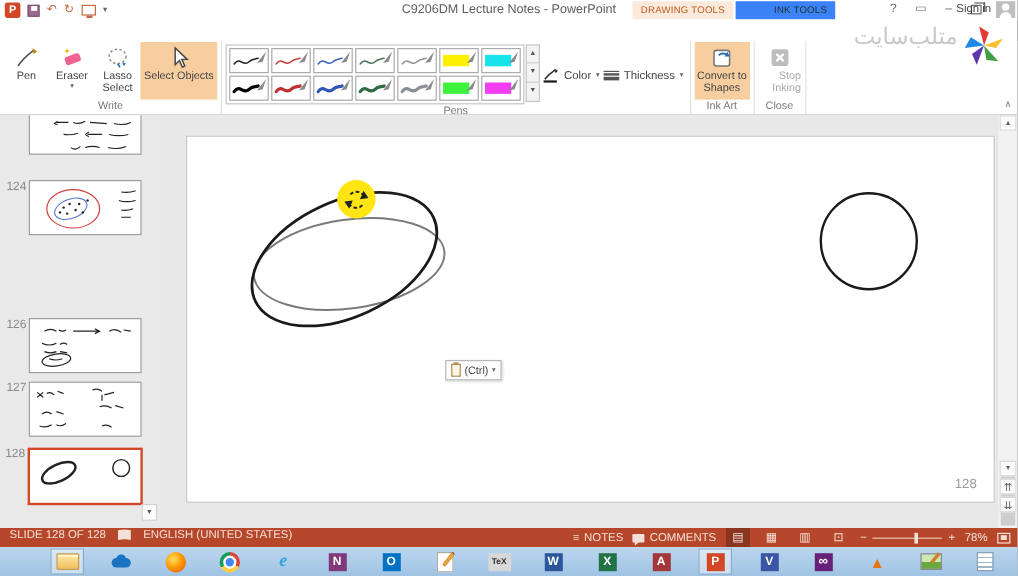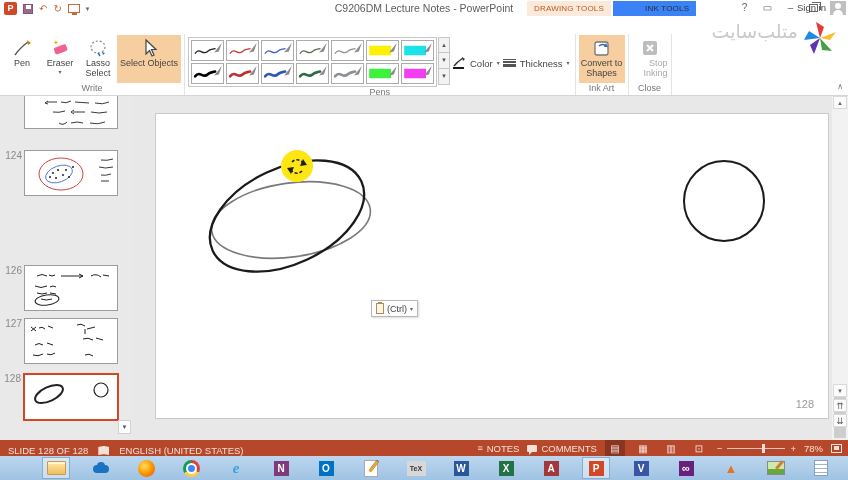--- a/index.html
+++ b/index.html
@@ -80,21 +80,21 @@
   .paste-btn{position:absolute;left:215px;top:150px;height:17px;background:#FDFDFD;border:1px solid #b8b8b8;display:flex;align-items:center;gap:3px;padding:0 4px;font-size:9px;color:#444;box-shadow:1px 1px 2px rgba(0,0,0,.15);margin-top:36px;}
   .clip-ic{width:8px;height:11px;background:#FDF6E3;border:1px solid #B08D57;position:relative;}
   .clip-ic::before{content:"";position:absolute;left:1px;top:-2px;width:4px;height:2px;background:#B08D57;}
 
   .vscroll{position:absolute;left:832px;top:0;width:16px;height:344px;background:#F2F2F2;}
   .vs-btn{position:absolute;left:1px;width:14px;height:13px;background:#FBFBFB;border:1px solid #DADADA;color:#666;font-size:6px;text-align:center;line-height:12px;}
   .vs-thumb{position:absolute;left:2px;width:12px;background:#CDCDCD;border-radius:1px;}
   .vs-nav{font-size:9px;line-height:12px;}
 
   
-  .statusbar{position:absolute;left:0;top:440px;width:848px;height:16px;background:#B7472A;color:#F3E0D8;font-size:9.5px;display:flex;align-items:flex-end;}
+  .statusbar{position:absolute;left:0;top:440px;width:848px;height:16px;background:#B7472A;color:#F3E0D8;font-size:9.5px;display:flex;align-items:flex-start;}
   .status-left{display:flex;align-items:center;gap:10px;padding-left:8px;}
   .book-ic{width:11px;height:9px;background:#F3E0D8;position:relative;clip-path:polygon(0 10%,45% 0,55% 0,100% 10%,100% 100%,55% 92%,45% 92%,0 100%);}
   .status-right{margin-left:auto;display:flex;align-items:center;gap:8px;padding-right:6px;}
   .sb-item{display:flex;align-items:center;gap:4px;}
   .vbtn{width:20px;height:16px;display:flex;align-items:center;justify-content:center;font-size:10px;color:#F3E0D8;}
   .vbtn.active{background:rgba(0,0,0,.25);}
   .bubble{width:10px;height:7px;background:#F3E0D8;border-radius:1px;position:relative;}
   .bubble::after{content:"";position:absolute;left:2px;bottom:-3px;border:2px solid transparent;border-top-color:#F3E0D8;border-left-color:#F3E0D8;}
   .zoomslider{display:flex;align-items:center;gap:5px;}
   .ztrack{position:relative;width:58px;height:1px;background:#E5C2B5;}

